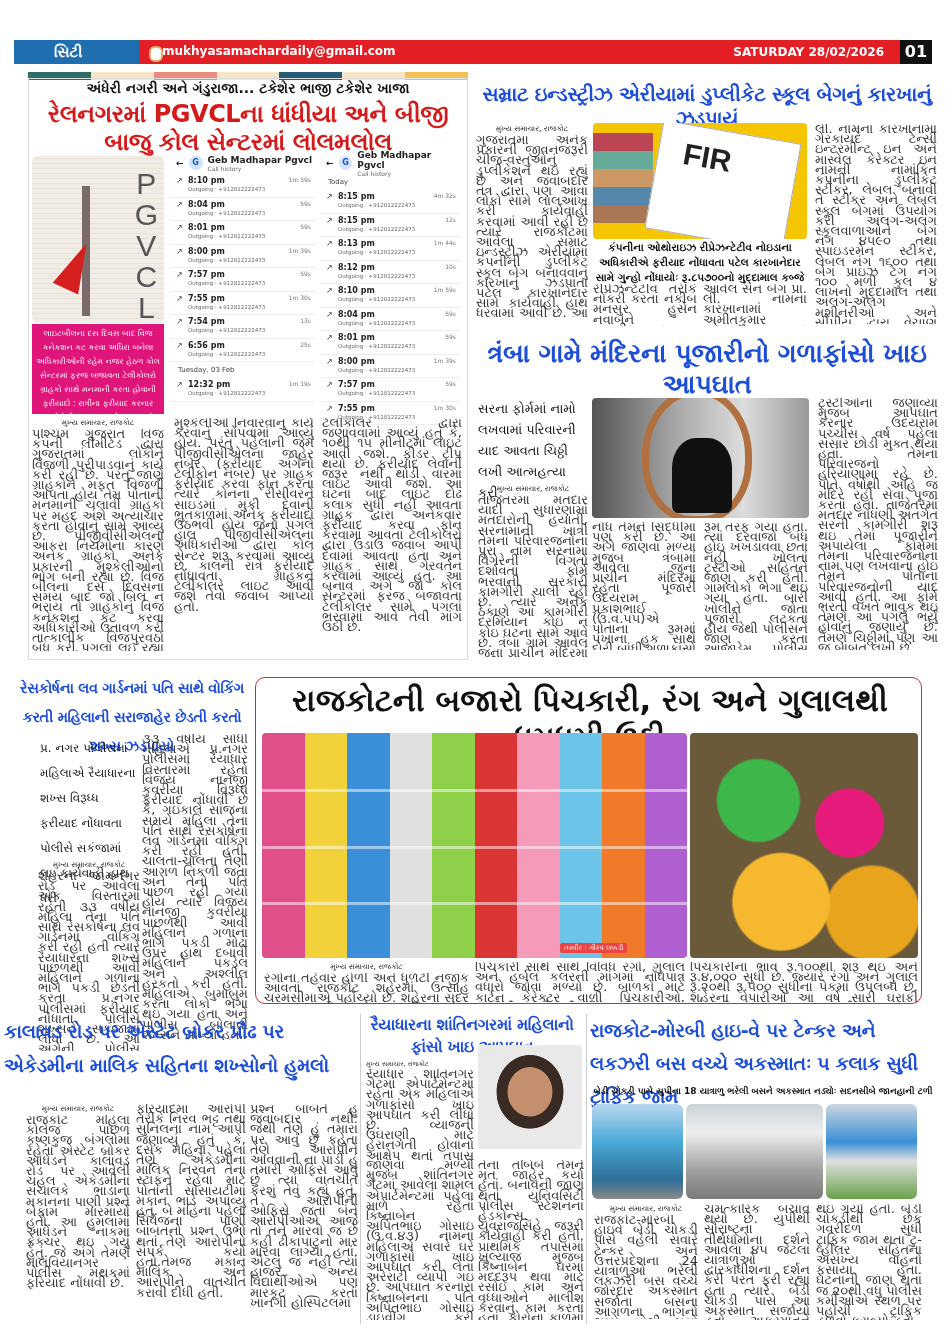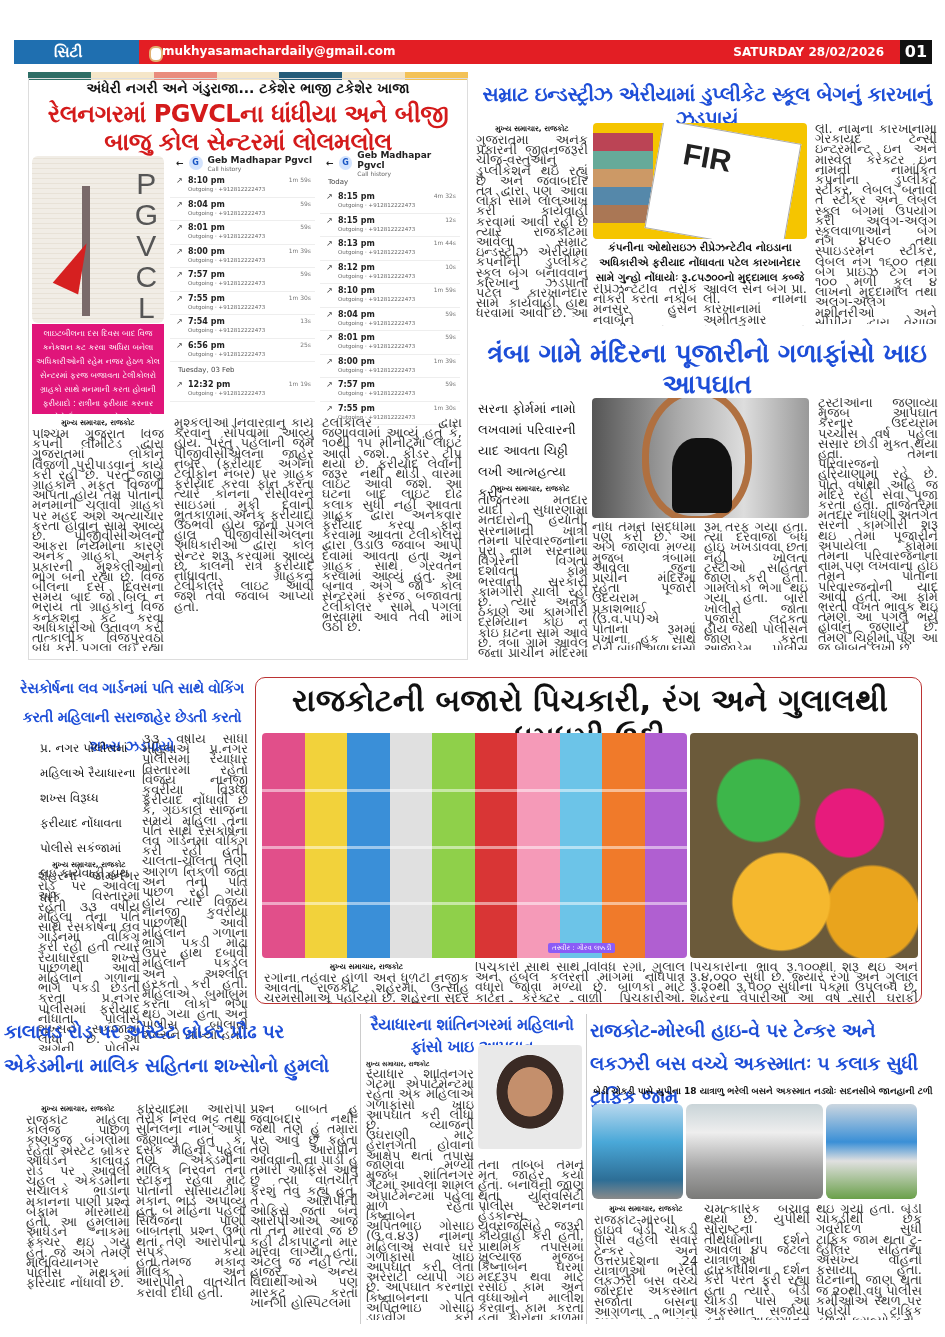--- a/index.html
+++ b/index.html
@@ -29,38 +29,38 @@
 .phone-hdr{font-size:9px;font-weight:bold;color:#222;display:flex;align-items:center;gap:5px;height:22px;padding-left:6px}
 .phone-hdr .av{width:14px;height:14px;border-radius:50%;background:#d3e3fd;color:#1a56c4;font-size:8px;text-align:center;line-height:14px}
 .phone-hdr .sub{display:block;font-size:6px;font-weight:normal;color:#666}
 .call{display:flex;align-items:flex-start;height:23.5px;padding:2px 4px 0 6px;border-bottom:1px solid #eee}
 .call .ic{width:12px;font-size:8px;color:#444}
 .call .t{flex:1;font-size:8px;font-weight:bold;color:#222;line-height:9px}
 .call .t span{display:block;font-size:5.5px;font-weight:normal;color:#666}
 .call .d{font-size:6px;color:#777}
 .section-lbl{font-size:7px;color:#444;padding:4px 8px}
 .body-text{font-size:13px;line-height:10.2px;color:#333;text-align:justify;overflow:hidden}
-.byline{font-weight:bold;font-size:7.5px;text-align:center;color:#111;margin-bottom:1px}
+.byline{font-weight:normal;font-size:7.5px;text-align:center;color:#111;margin-bottom:1px}
 .colrule{background:#ccc;width:1px}
 .head-black{font-weight:bold;color:#1d4ed8;letter-spacing:-0.4px}
 .fir-img{left:593px;top:123px;width:214px;height:116px;background:#f5c500;overflow:hidden;border-radius:4px}
 .fir-paper{left:60px;top:8px;width:140px;height:110px;background:#fff;transform:rotate(10deg);border:1px solid #aaa}
 .fir-text{left:90px;top:18px;font-size:30px;font-weight:bold;color:#222;font-family:"Liberation Sans",sans-serif;transform:rotate(10deg)}
 .fir-books{left:0;top:10px;width:60px;height:90px;background:linear-gradient(180deg,#b45 0 20%,#6a9 20% 40%,#c96 40% 60%,#58a 60% 80%,#a75 80%)}
 .fir-cap{left:593px;top:240px;width:214px;text-align:center;font-size:10.5px;font-weight:bold;line-height:15px;color:#111}
 .noose-img{left:592px;top:398px;width:217px;height:120px;background:linear-gradient(90deg,#555,#aaa 40%,#ddd 70%,#999);border-radius:4px;overflow:hidden}
 .noose{left:50px;top:-10px;width:110px;height:135px;border:7px solid #b07040;border-radius:50% 50% 45% 45%}
 .figure{left:80px;top:40px;width:60px;height:75px;background:#111;border-radius:40% 40% 10% 10%}
 .sub-head{font-size:13px;line-height:21px;color:#111}
 .holi-box{left:255px;top:677px;width:667px;height:327px;border:1px solid #b33;border-radius:10px}
 .holi-head{left:260px;top:682px;width:660px;text-align:center;font-size:31px;font-weight:bold;color:#111}
 .holi-img1{left:262px;top:733px;width:425px;height:225px;background:linear-gradient(90deg,#e14f8a 0 10%,#f2d23b 10% 20%,#3a8fd8 20% 30%,#e0e0e0 30% 40%,#8fd04a 40% 50%,#d93535 50% 60%,#f59ab8 60% 70%,#6cc4e8 70% 80%,#f07a2a 80% 90%,#b05fd1 90%);border-radius:4px;overflow:hidden}
 .holi-img1 .shelf{position:absolute;left:0;width:100%;height:3px;background:rgba(255,255,255,0.5)}
 .holi-img2{left:690px;top:733px;width:228px;height:225px;background:radial-gradient(circle at 30% 30%,#3db64a 0 18%,transparent 19%),radial-gradient(circle at 70% 40%,#e71b7c 0 16%,transparent 17%),radial-gradient(circle at 40% 75%,#f5b82e 0 22%,transparent 23%),radial-gradient(circle at 80% 80%,#e9a41d 0 18%,transparent 19%),#6b5a3a;border-radius:4px}
-.photo-credit{left:548px;top:943px;background:#8b5cf6;color:#fff;font-size:7px;padding:1px 4px;border-radius:2px}
+.photo-credit{left:560px;top:943px;background:#ef4444;color:#fff;font-size:7px;padding:1px 4px;border-radius:2px}
 .woman-img{left:478px;top:1045px;width:104px;height:104px;background:radial-gradient(ellipse at 50% 45%,#c48f6c 0 30%,#3a2a24 31% 45%,#e9e9e9 46%);border-radius:4px}
 .sub-red-kicker{font-size:9.5px;font-weight:bold;color:#111}
 </style>
 </head>
 <body>
 
 <div class="abs masthead">
   <div class="abs mast-section">સિટી</div>
   <div class="abs mast-hand"></div>
   <div class="abs mast-email">mukhyasamachardaily@gmail.com</div>

